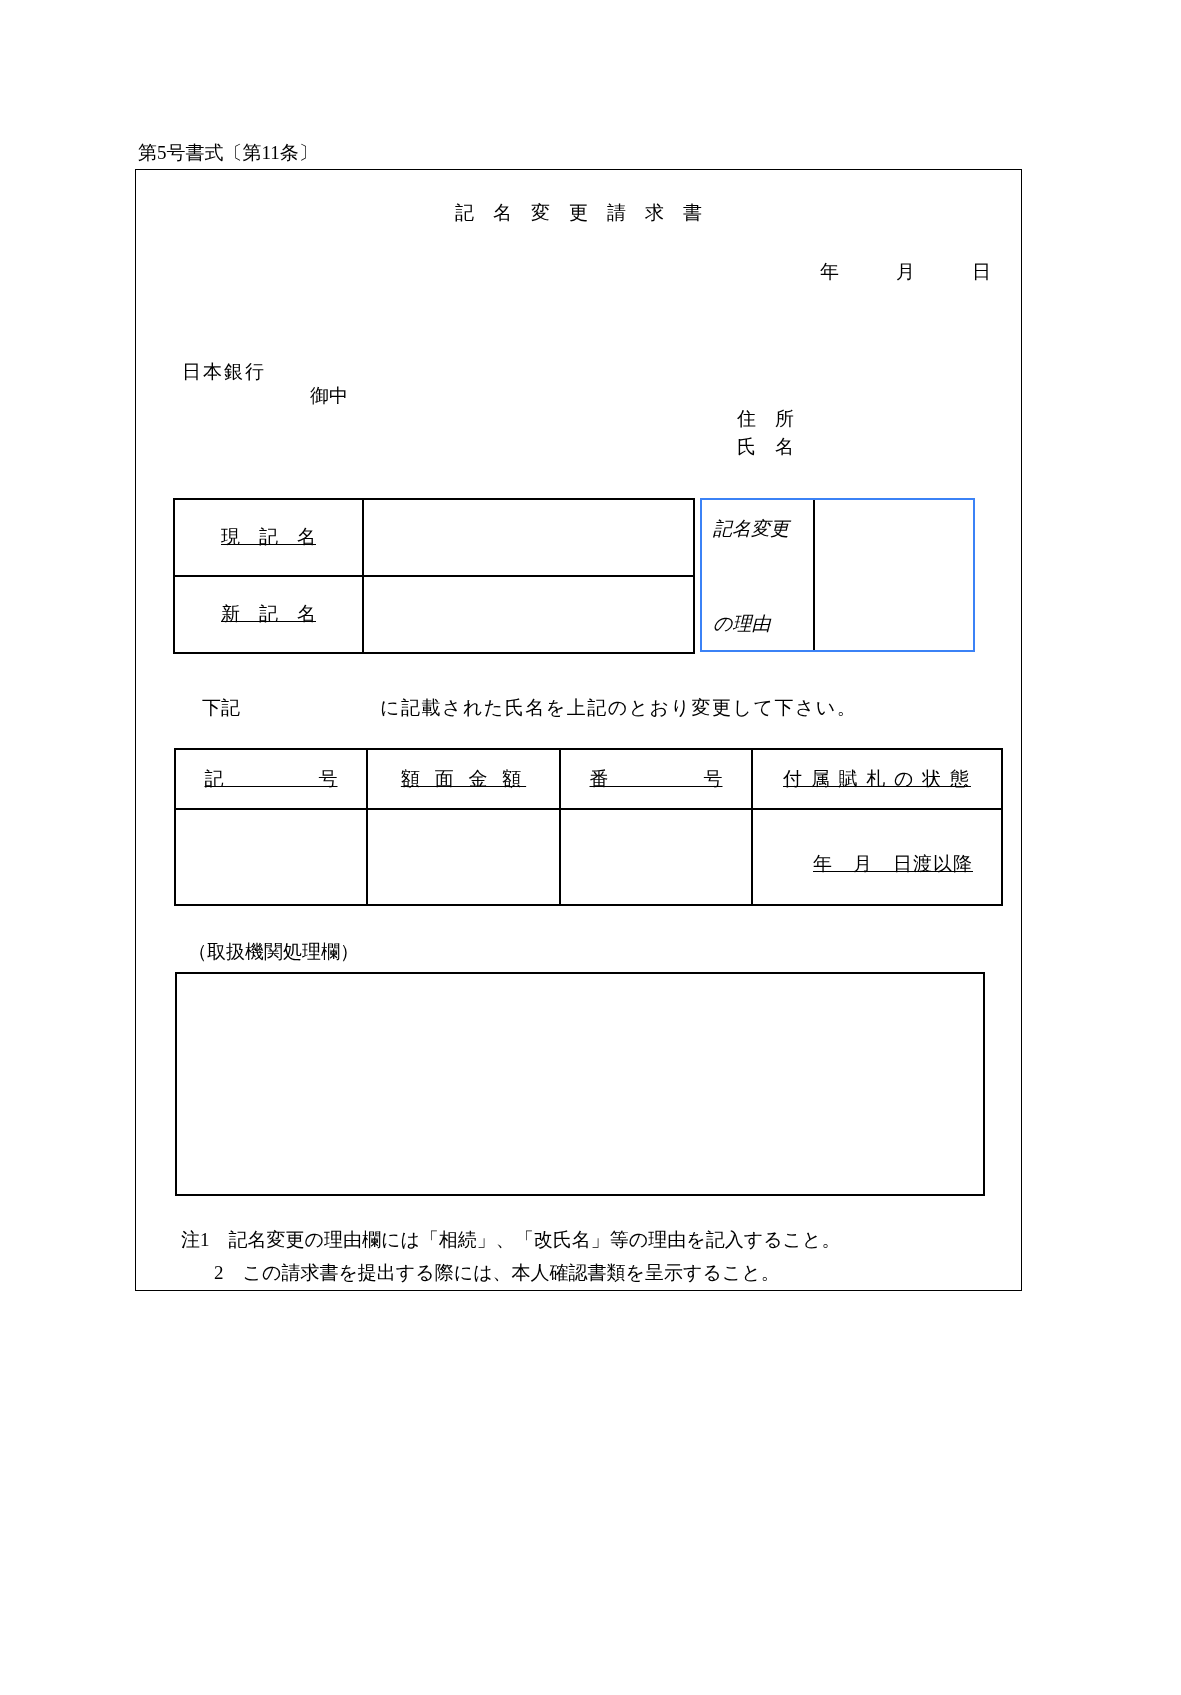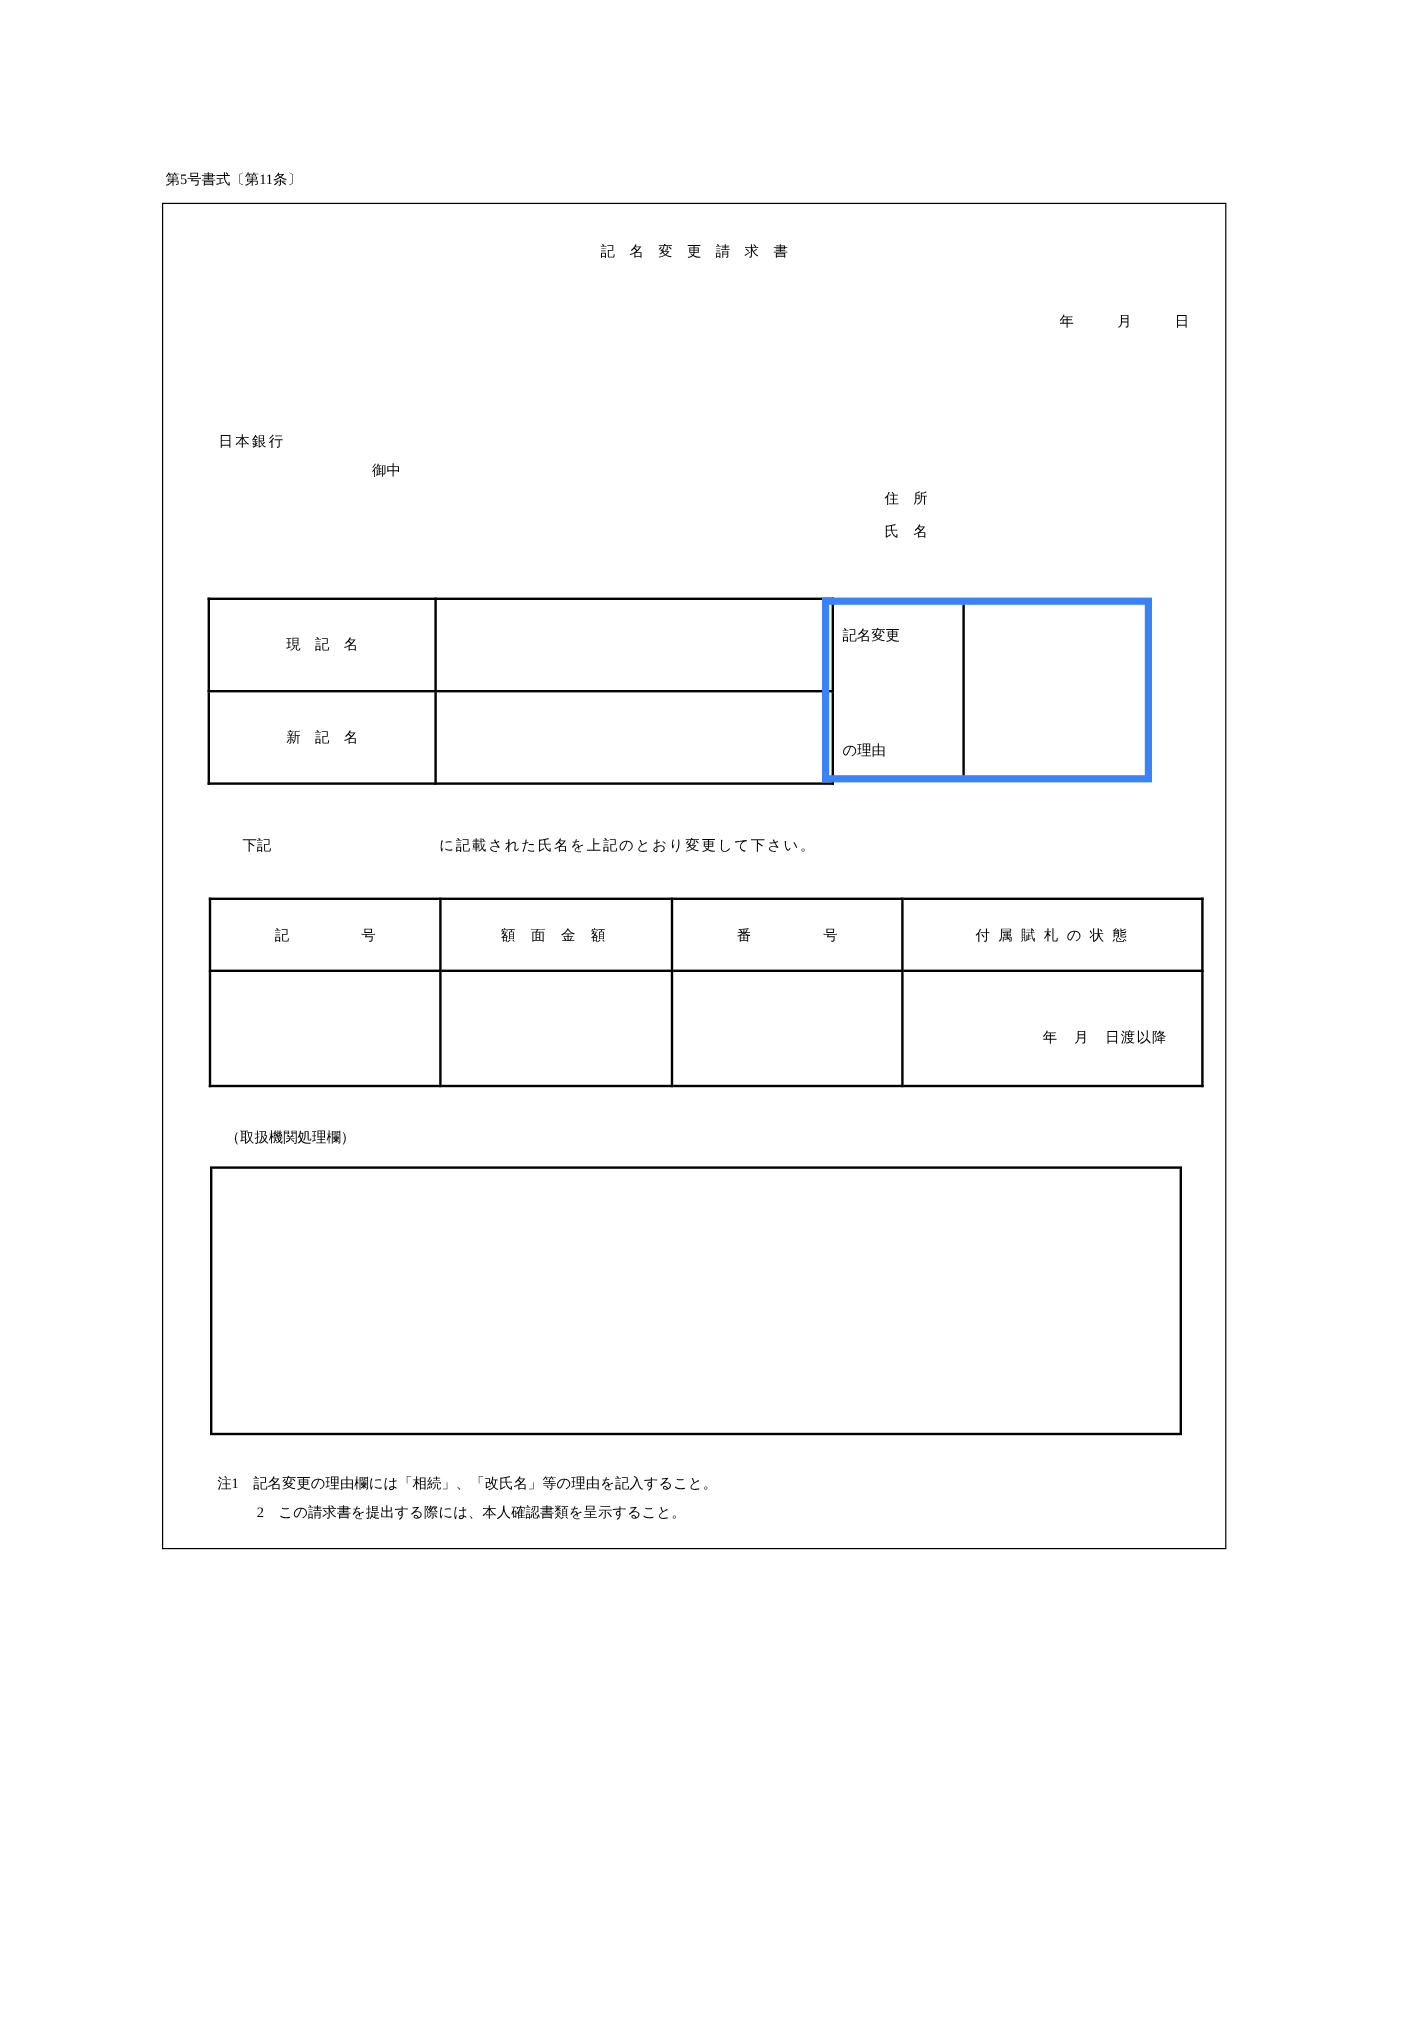--- a/index.html
+++ b/index.html
@@ -2,50 +2,50 @@
 <html><head>
 <meta charset="utf-8">
 <style>
   html,body{margin:0;padding:0;background:#fff;}
   .page{
     position:relative;
     width:963px;height:1695px;
     background:#ffffff;
     color:#000;
     font-family:"Liberation Serif","DejaVu Serif",serif;
-    font-size:12px;
+    font-size:19px;
     line-height:1.2;
   }
   .abs{position:absolute;white-space:nowrap;}
   .form-number{left:138px;top:142px;}
   .outer-box{
     position:absolute;left:135px;top:169px;
     width:885px;height:1120px;
     border:1px solid #000;
   }
   .title{top:32px;left:0;width:100%;text-align:center;}
   .date-line{top:91px;right:30px;text-align:center;}
   .bank{left:46px;top:179px;letter-spacing:2px;margin-top:12px;}
   .honorific{left:174px;top:215px;}
   .addr-label{left:601px;top:238px;}
   .name-label{left:601px;top:266px;}
 
-  table{border-collapse:collapse;table-layout:fixed;}
+  table{border-collapse:collapse;table-layout:fixed;text-decoration:underline;}
   td,th{border:2px solid #000;font-weight:normal;margin:0;}
 
   .name-table{position:absolute;left:37px;top:328px;width:512px;}
   .name-table tr{height:77px;}
   .name-table td.lbl{width:185px;text-align:center;}
   .name-table td.val{width:327px;}
 
   .reason-table{
-    position:absolute;left:549px;top:328px;
+    position:absolute;left:564px;top:328px;
     width:275px;height:154px;
-    border:6px solid #3b82f6;
-    display:flex;box-sizing:border-box;
+    border:2px solid #3b82f6;
+    display:flex;box-sizing:border-box;font-style:italic;
   }
   .reason-label{
     width:113px;box-sizing:border-box;
     border-right:2px solid #000;
     display:flex;flex-direction:column;justify-content:space-between;
     padding:18px 0 14px 11px;
   }
   .reason-value{flex:1;}
 
   .instruction{left:66px;top:527px;}

